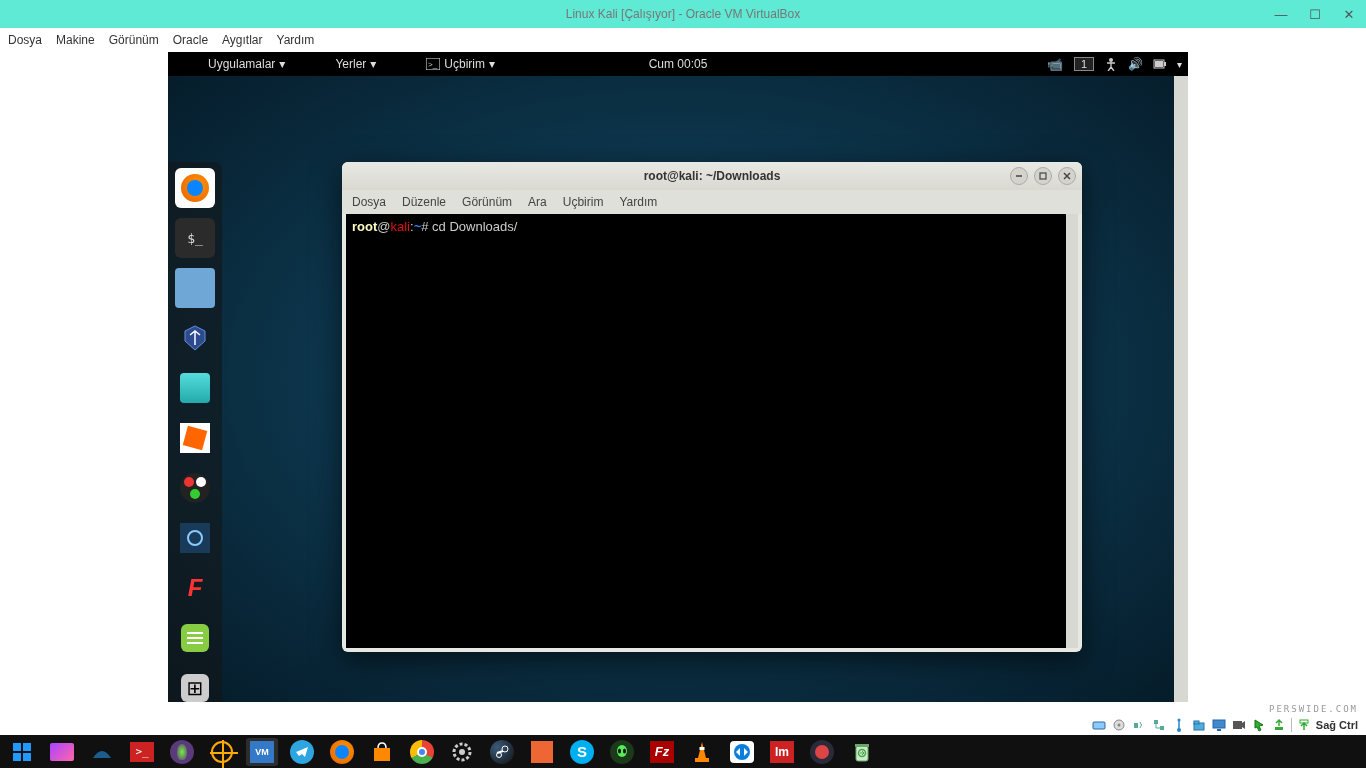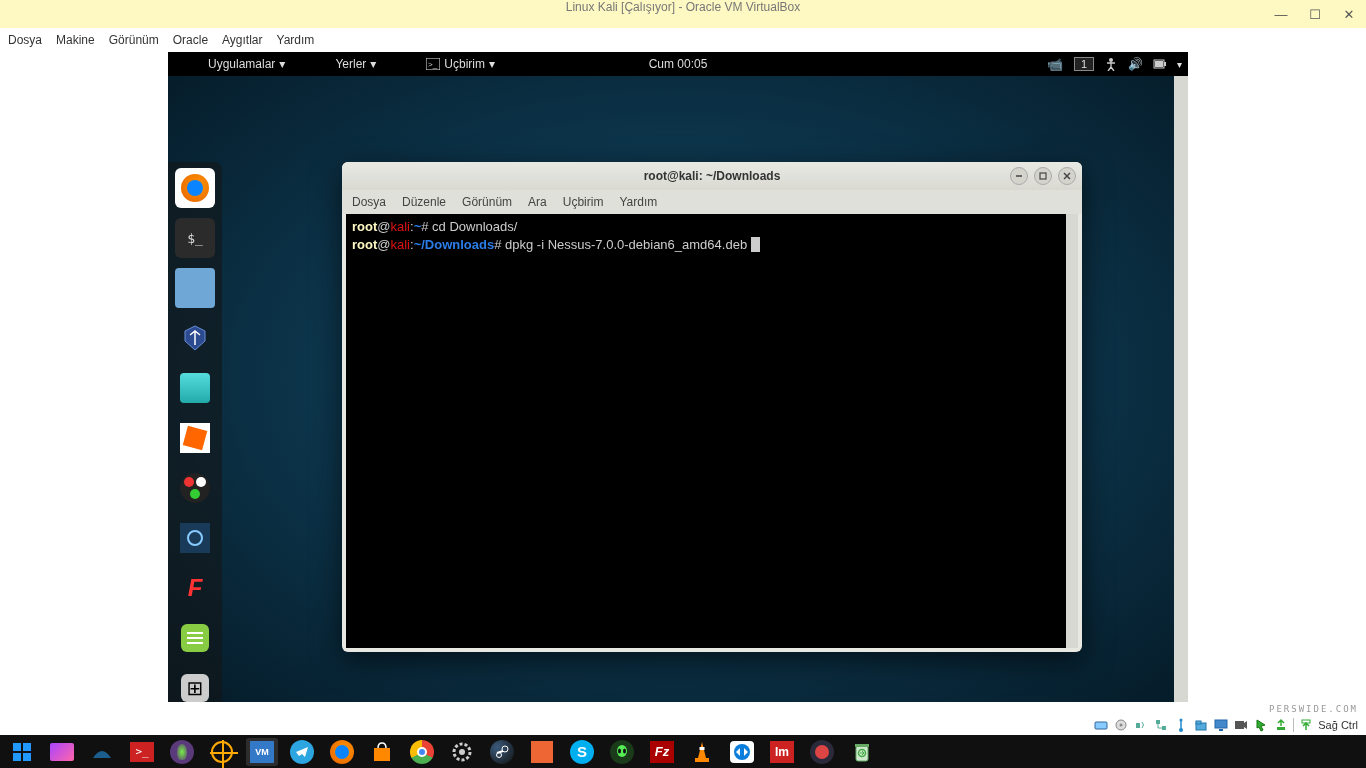--- a/index.html
+++ b/index.html
@@ -1,19 +1,19 @@
 <!DOCTYPE html>
 <html><head>
 <meta charset="utf-8">
 <style>
 * { margin: 0; padding: 0; box-sizing: border-box; font-family: "Segoe UI", Tahoma, sans-serif; }
 body { width: 1366px; height: 768px; background: #fff; overflow: hidden; position: relative; }
 
 
-.vb-titlebar { height: 28px; background: #fef9c3; display: flex; align-items: flex-start; justify-content: center; position: relative; font-size: 12px; color: #777; }
+.vb-titlebar { height: 28px; background: #5eead4; display: flex; align-items: center; justify-content: center; position: relative; font-size: 12px; color: #777; }
 .vb-title-controls { position: absolute; right: 0; top: 0; display: flex; height: 28px; }
 .vb-title-controls div { width: 34px; display: flex; align-items: center; justify-content: center; font-size: 13px; color: #555; cursor: default; }
 .vb-menubar { height: 24px; background: #fff; display: flex; align-items: center; padding: 0 8px; font-size: 12px; color: #333; gap: 14px; }
 .vb-menubar span { cursor: default; }
 
 
 .vm-display { position: absolute; left: 168px; top: 52px; width: 1020px; height: 650px; background: radial-gradient(ellipse at center, #1a5a80 0%, #0e3a52 40%, #051b28 100%); overflow: hidden; }
 
 
 .kali-topbar { height: 24px; background: #000; color: #ddd; display: flex; align-items: center; font-size: 12px; padding: 0 8px; gap: 18px; position: relative; }
@@ -201,21 +201,20 @@
       <span>Dosya</span>
       <span>Düzenle</span>
       <span>Görünüm</span>
       <span>Ara</span>
       <span>Uçbirim</span>
       <span>Yardım</span>
     </div>
     <div class="term-body">
       <div class="scroll"></div>
       <div><span class="user">root</span><span>@</span><span class="host">kali</span><span>:</span><span class="path">~</span><span># </span><span>cd Downloads/</span></div>
-      <div><span class="user">root</span><span>@</span><span class="host">kali</span><span>:</span><span class="path2">~/Downloads</span><span># </span><span>dpkg -i Nessus-7.0.0-debian6_amd64.deb </span><span class="cursor-block"></span></div>
     </div>
   </div>
 
   <div style="position:absolute;right:0;top:24px;bottom:0;width:14px;background:#d8d8d2;"></div>
 </div>
 
 <div class="watermark">PERSWIDE.COM</div>
 
 <div class="vb-statusbar">
   <div class="sicon">
@@ -278,21 +277,21 @@
         <rect x="3" y="9" width="8" height="3" fill="#3a3"></rect>
       </svg>
     </div>
   <span style="border-left:1px solid #bbb;height:14px;"></span>
   <div class="sicon">
       <svg width="14" height="14">
         <path d="M7 12 L7 5 M4 8 L7 5 L10 8" stroke="#3a3" stroke-width="1.5" fill="none"></path>
         <rect x="3" y="2" width="8" height="3" fill="none" stroke="#3a3"></rect>
       </svg>
     </div>
-  <span style="font-size:11px;color:#333;padding-right:4px;">Sağ Ctrl</span>
+  <span style="font-size:11px;color:#333;padding-right:4px;font-weight:bold;">Sağ Ctrl</span>
 </div>
 
 <div class="win-taskbar">
   <div class="tb-icon">
       <svg width="22" height="22">
         <rect x="2" y="2" width="8" height="8" fill="#29f"></rect>
         <rect x="12" y="2" width="8" height="8" fill="#29f"></rect>
         <rect x="2" y="12" width="8" height="8" fill="#29f"></rect>
         <rect x="12" y="12" width="8" height="8" fill="#29f"></rect>
       </svg>

